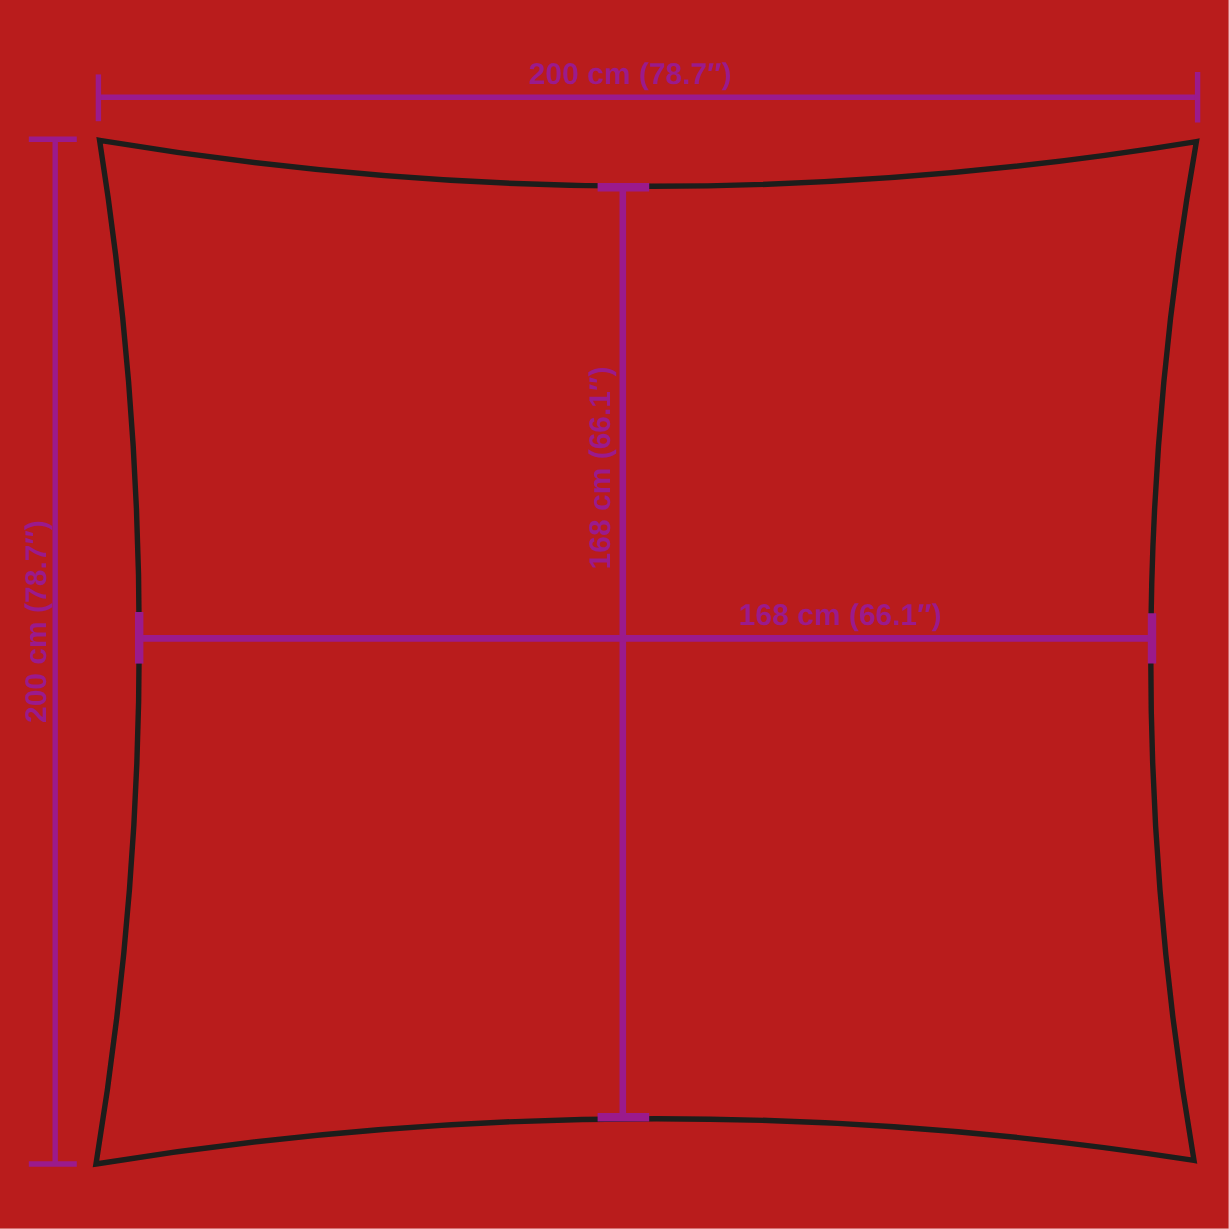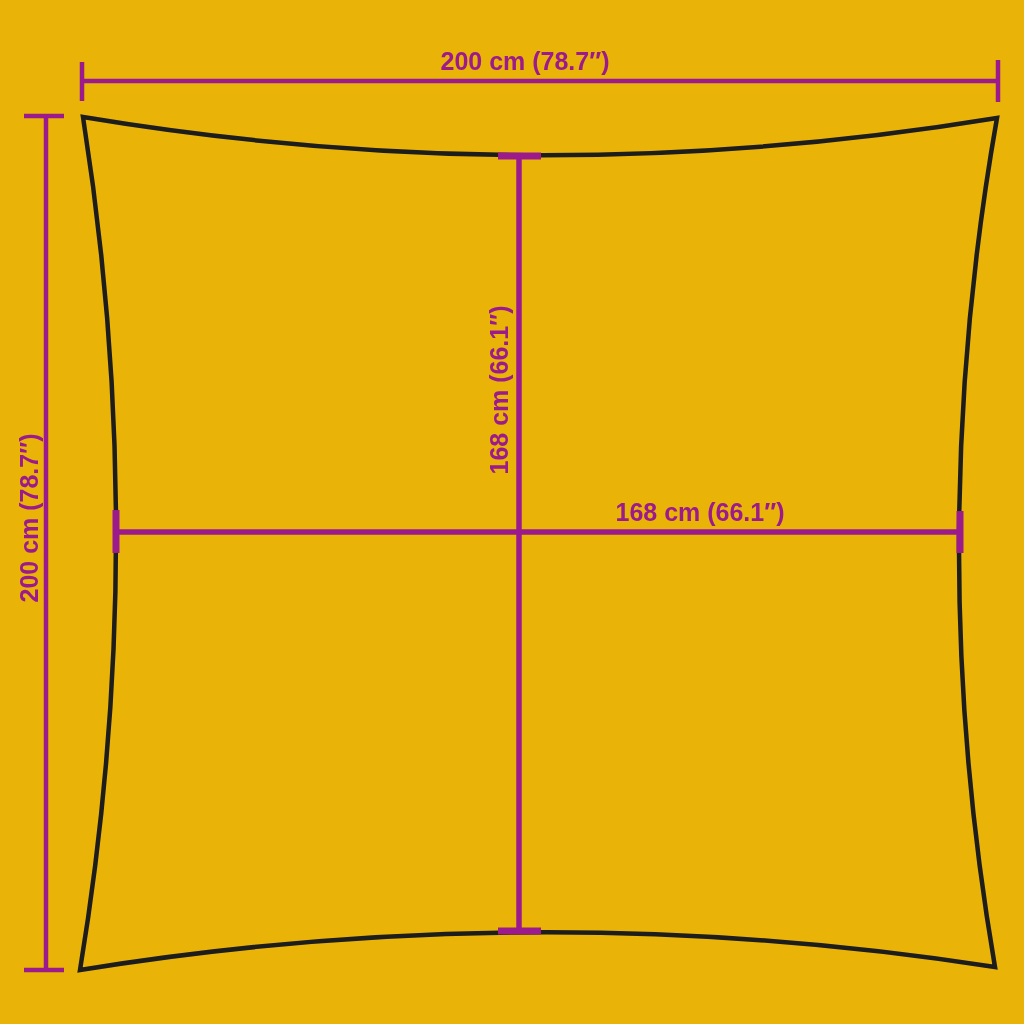--- a/index.html
+++ b/index.html
@@ -4,21 +4,21 @@
 <style>
   html, body {
     margin: 0;
     padding: 0;
     background: #ffffff;
   }
   .stage {
     position: relative;
     width: 1024px;
     height: 1024px;
-    background: #eab308;
+    background: #b91c1c;
     overflow: hidden;
   }
   svg {
     display: block;
   }
   text {
     font-family: "Liberation Sans", "DejaVu Sans", sans-serif;
     font-weight: 700;
     font-size: 25px;
   }

